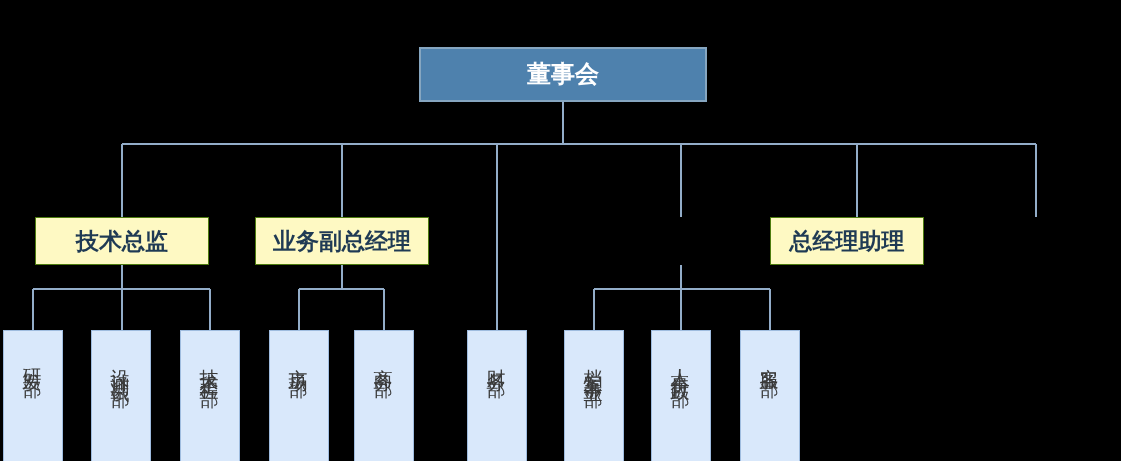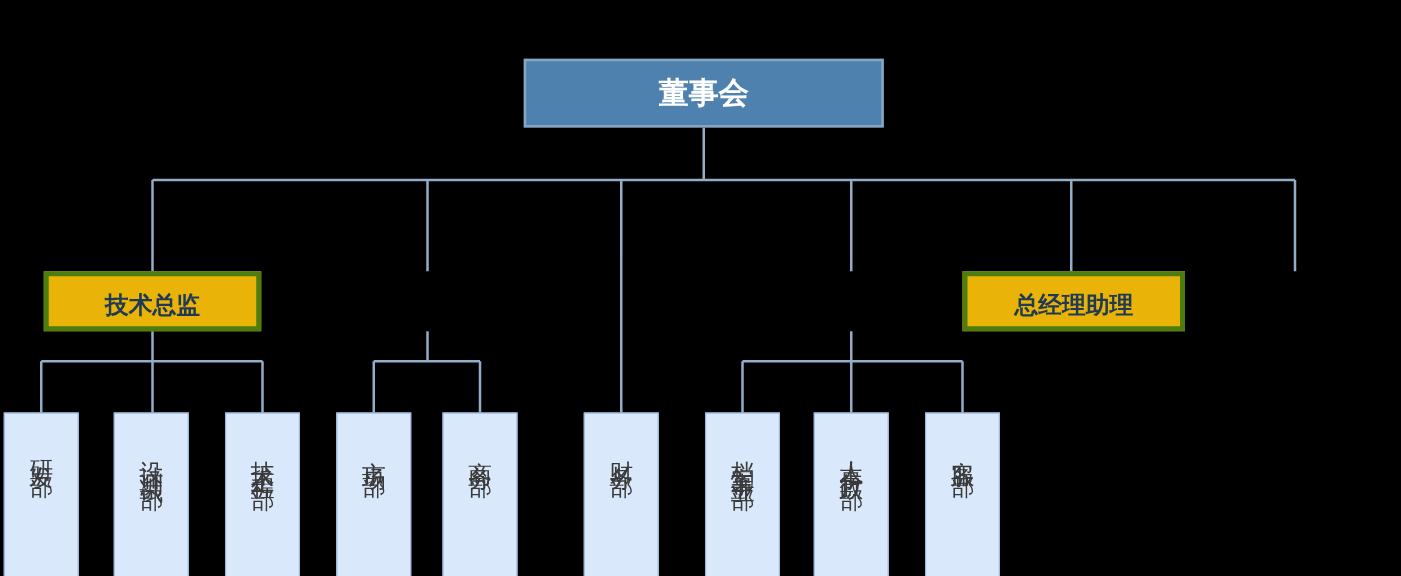--- a/index.html
+++ b/index.html
@@ -29,24 +29,24 @@
     top: 4px; height: 55px;
     background: #4e81ad;
     border: 2px solid #86a6c0;
     color: #ffffff;
     font-size: 24px;
     font-weight: bold;
     line-height: 51px;
   }
   .l2 {
     top: 174px; height: 48px;
-    background: #eab308;
-    border: 4px solid #4d7c0f;
+    background: #fef9c3;
+    border: 1px solid #4d7c0f;
     color: #1f3a54;
-    font-size: 19px;
+    font-size: 23px;
     font-weight: bold;
     line-height: 46px;
   }
   .l3 {
     top: 287px; height: 166px; width: 60px;
     background: #d9e8fb;
     border: 1px solid #9fbcdf;
     color: #3a3a3a;
     font-size: 19px;
     writing-mode: vertical-rl;
@@ -92,21 +92,22 @@
       <line x1="594" y1="246" x2="770" y2="246"></line>
       <line x1="594" y1="246" x2="594" y2="287"></line>
       <line x1="681" y1="246" x2="681" y2="287"></line>
       <line x1="770" y1="246" x2="770" y2="287"></line>
     </g>
   </svg>
 
   <div class="node l1" style="left:419px; width:288px;">董事会</div>
 
   <div class="node l2" style="left:35px; width:174px;">技术总监</div>
-  <div class="node l2" style="left:770px; width:178px;">总经理助理</div>
+  <div class="node l2" style="left:255px; width:174px;">业务副总经理</div>
+  <div class="node l2" style="left:770px; width:154px;">总经理助理</div>
 
   <div class="node l3" style="left:3px;">研发部</div>
   <div class="node l3" style="left:91px;">设计测试部</div>
   <div class="node l3" style="left:180px;">技术工程部</div>
   <div class="node l3" style="left:269px;">市场部</div>
   <div class="node l3" style="left:354px;">商务部</div>
   <div class="node l3" style="left:467px;">财务部</div>
   <div class="node l3" style="left:564px;">档案事业部</div>
   <div class="node l3" style="left:651px;">人事行政部</div>
   <div class="node l3" style="left:740px;">客服部</div>

